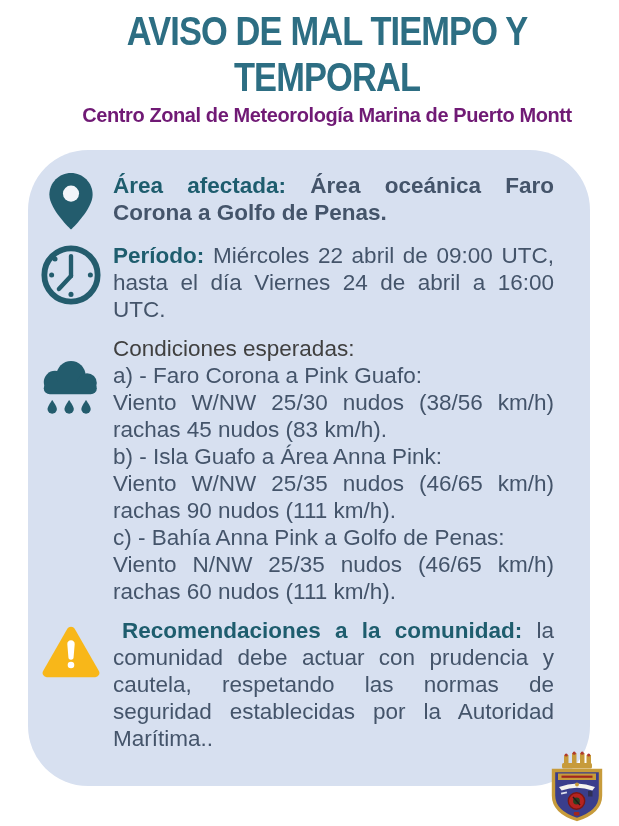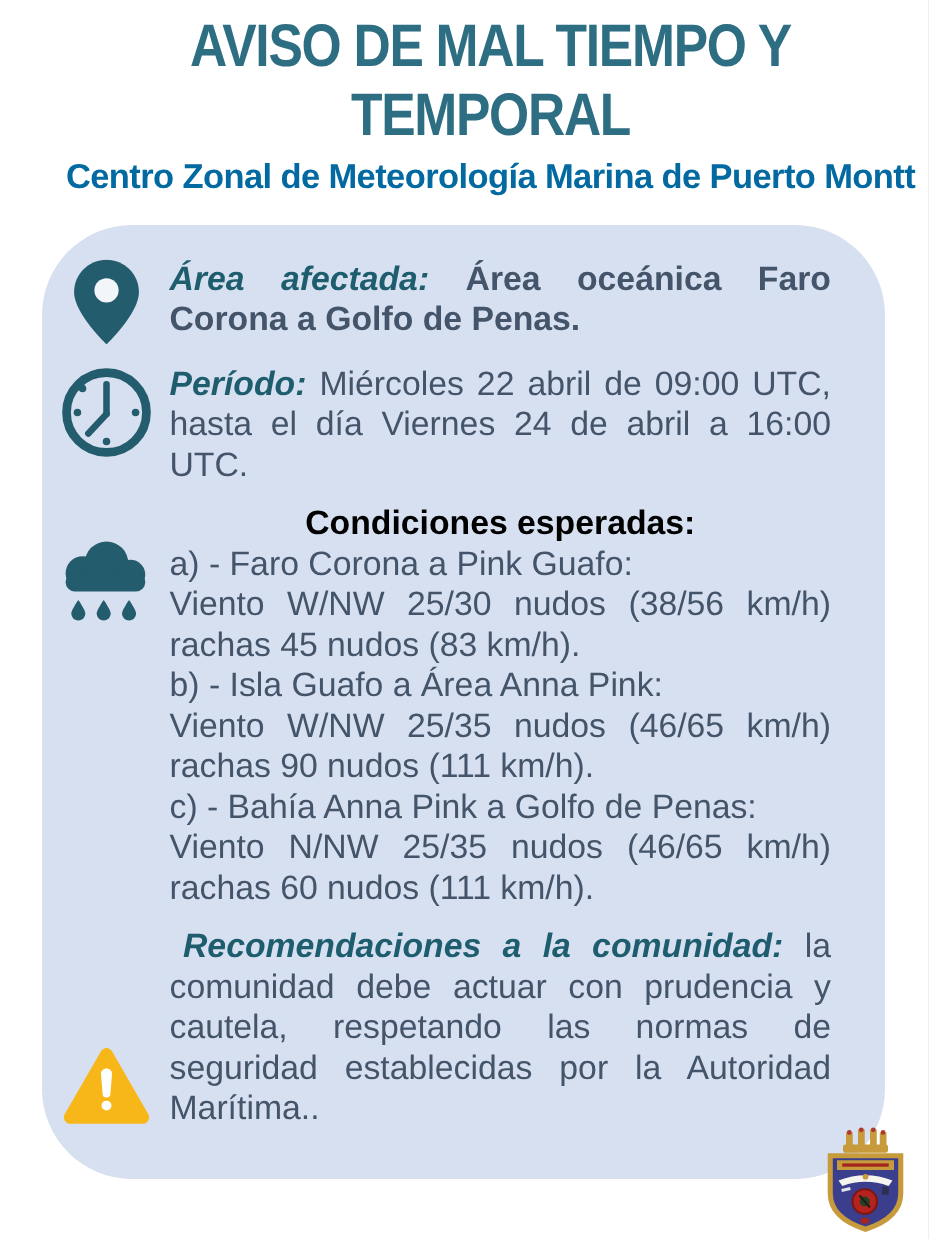--- a/index.html
+++ b/index.html
@@ -10,37 +10,37 @@
     -webkit-font-smoothing:antialiased;
   }
   
   .header{text-align:center;padding-top:8px;padding-left:35px;}
   .title{
     color:#2d6e83;font-weight:700;font-size:40px;line-height:46px;
     letter-spacing:-1px;transform:scaleX(.86);transform-origin:50% 0;
     margin:0;
   }
   .subtitle{
-    color:#0369a1;font-weight:700;font-size:23px;letter-spacing:-0.4px;
+    color:#701a75;font-weight:700;font-size:20px;letter-spacing:-0.4px;
     margin:4px 0 0 0;
   }
   
   .panel{
     position:absolute;left:28px;top:150px;width:562px;box-sizing:border-box;
     background:#d7e0f0;border-radius:60px;
     padding:22px 36px 18px 0;
   }
   .row{display:flex;margin-bottom:12px;}
-  .row:last-child{margin-bottom:16px;align-items:flex-end;}
+  .row:last-child{margin-bottom:16px;}
   .icon-cell{flex:0 0 85px;display:flex;justify-content:center;align-items:flex-start;}
   .text-cell{flex:1;color:#44546a;font-size:22.5px;line-height:27px;min-width:0;}
   p.para{margin:0;text-align:justify;}
   p.zone{margin:0;text-align:left;}
-  .label{color:#1e5d6e;font-weight:700;font-style:italic;}
-  .heading{color:#000000;font-weight:700;margin:0;text-align:center;}
+  .label{color:#1e5d6e;font-weight:700;}
+  .heading{color:#404040;font-weight:400;margin:0;text-align:left;}
   .p-bold{font-weight:700;}
   .p-bold .body-txt{color:#44546a;}
   .rec-para{text-indent:9px;}
   .icon-pin{margin-top:1px;}
   .icon-clock{margin-top:2px;}
   .icon-cloud{margin-top:18px;}
   .icon-warn{margin-top:6px;}
   
   .crest{position:absolute;right:10px;bottom:3px;}
 </style>

